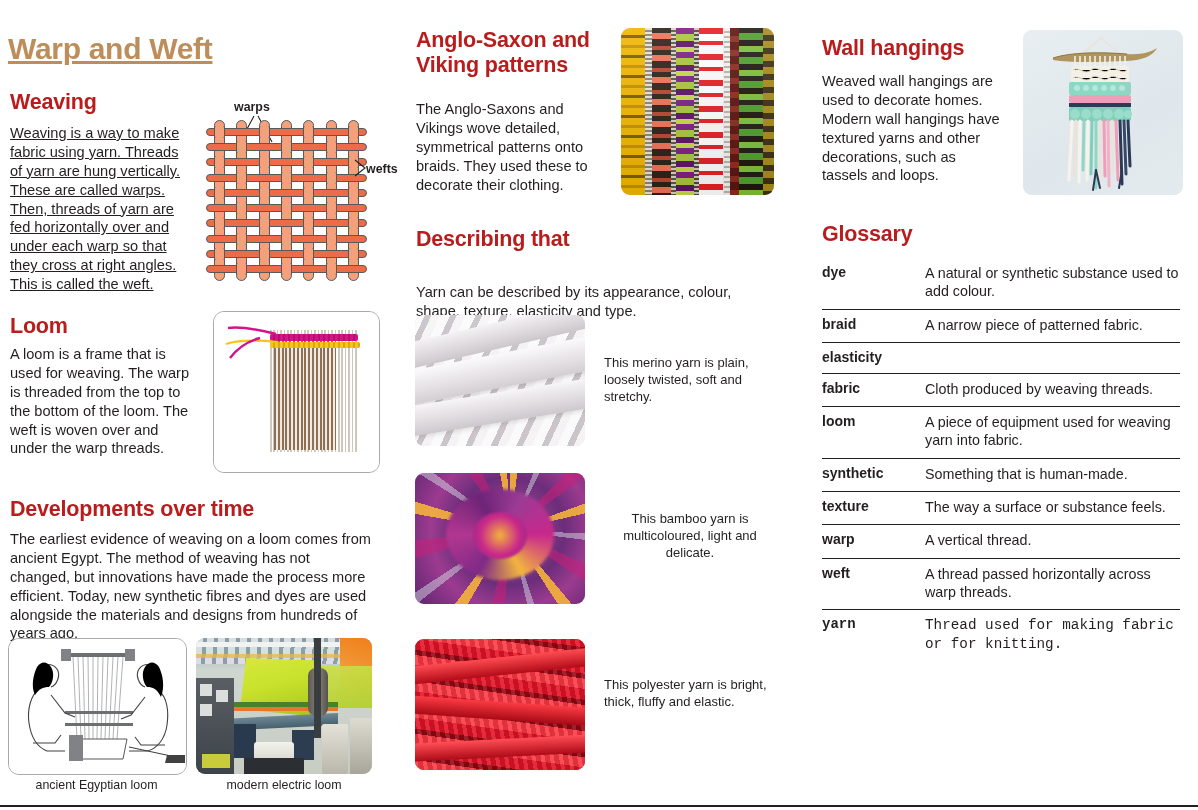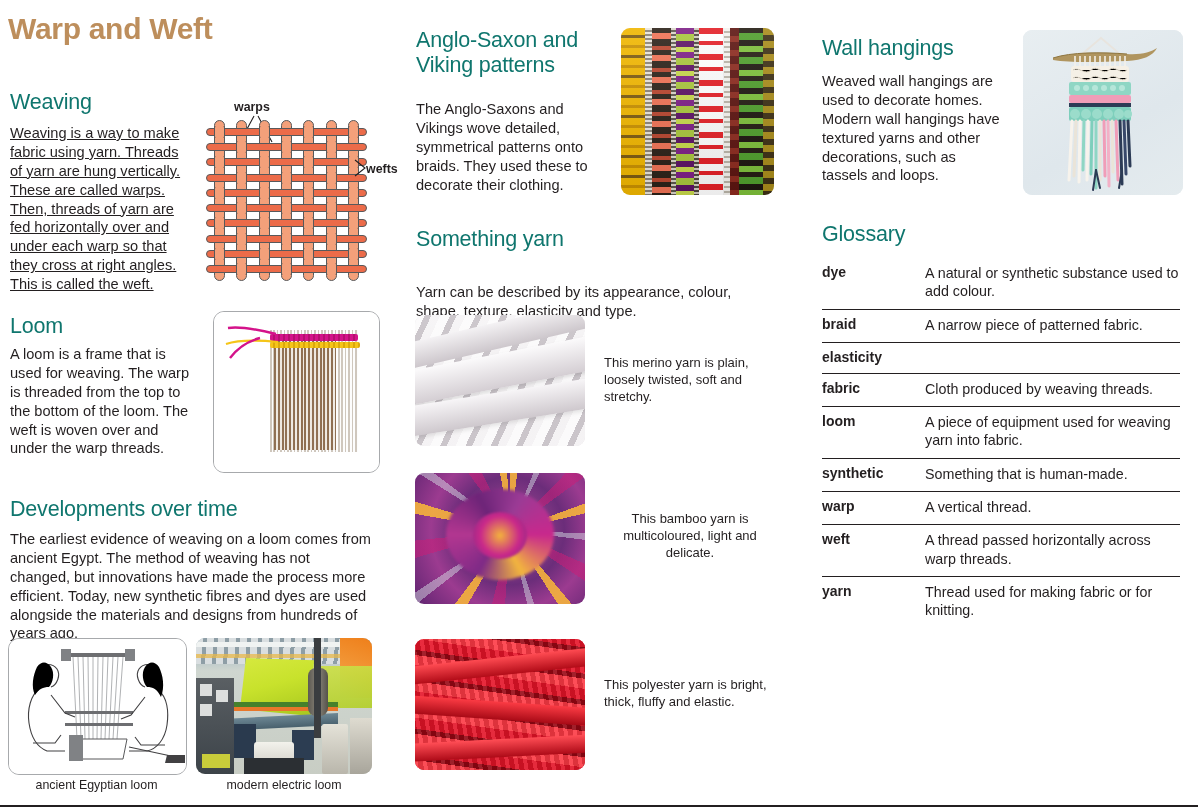--- a/index.html
+++ b/index.html
@@ -20,21 +20,21 @@
   #col-left   { left: 8px;   width: 390px; }
   #col-mid    { left: 414px; width: 390px; }
   #col-right  { left: 820px; width: 370px; }
 
   
   .title {
     font-size: 30px; font-weight: bold; color: #bd8e5c;
     letter-spacing: -0.3px; margin: 0;
   }
   .h2 {
-    font-size: 21.5px; font-weight: normal; color: #0f766e;
+    font-size: 21.5px; font-weight: bold; color: #b91c1c;
     letter-spacing: -0.2px; margin: 0;
   }
   .body-text {
     font-size: 14.6px; line-height: 1.295; margin: 0;
     color: #231f20;
   }
   .caption {
     font-size: 12.4px; text-align: center; color: #231f20;
   }
   .sidecaption {
@@ -69,38 +69,38 @@
 
   
   #loom-frame { left: 205px; top: 311px; width: 165px; height: 160px; }
 
   
   #wall-photo { left: 203px; top: 30px; width: 160px; height: 165px; background: #e6ecef; }
 
   
   #glossary-table { position: absolute; left: 2px; top: 258px; width: 358px; }
   .g-row { display: flex; border-bottom: 1.4px solid #231f20; padding: 6px 0 8px 0; }
-  .g-row:last-child { border-bottom: none; }
+  .g-row:last-child { border-bottom: none; font-family: Liberation Mono, monospace; }
   .g-term { width: 103px; flex: 0 0 103px; font-size: 14px; font-weight: bold; }
   .g-def  { flex: 1; font-size: 14.3px; line-height: 1.28; }
 
   
   #footer-rule {
     position: absolute; left: 0; top: 805px; width: 1198px;
     height: 2px; background: #231f20;
   }
 </style>
 </head>
 <body>
 
 <div class="page">
 
   <div class="col" id="col-left">
 
-    <div style="position:absolute;left:0px;top:12px;width:330px;" class="title">Warp and Weft</div>
+    <div style="position:absolute;left:0px;top:32px;width:330px;text-decoration:underline;" class="title">Warp and Weft</div>
 
     <div style="position:absolute;left:2px;top:90px;width:220px;" class="h2">Weaving</div>
 
     <div style="position:absolute;left:2px;top:124px;width:182px;text-decoration:underline;" class="body-text">Weaving is a way to make fabric using yarn. Threads of yarn are hung vertically. These are called warps. Then, threads of yarn are fed horizontally over and under each warp so that they cross at right angles. This is called the weft.</div>
 
     <div id="weave-wrap">
       <div id="warps-label">warps</div>
       <svg class="leader" style="left:26px;top:14px;width:60px;height:34px;" viewBox="0 0 60 34">
         <path d="M24,2 L10,28 M28,2 L42,28"></path>
       </svg>
@@ -322,21 +322,21 @@
       <div class="braid-band" style="left:71%;width:6%;background:
            repeating-linear-gradient(180deg,#5c1410 0px,#5c1410 8px,#8c2a1e 8px,#8c2a1e 14px);"></div>
       <div class="braid-band" style="left:77%;width:16%;background:
            repeating-linear-gradient(180deg,#231b12 0px,#231b12 5px,#4f9e2c 5px,#4f9e2c 12px,#1d160f 12px,#1d160f 18px,#7dbf3a 18px,#7dbf3a 24px);"></div>
       <div class="braid-band" style="left:93%;width:7%;background:
            repeating-linear-gradient(180deg,#a88b1a 0px,#a88b1a 7px,#3c2f14 7px,#3c2f14 13px);"></div>
       <div style="position:absolute;inset:0;background:
            linear-gradient(180deg,rgba(255,255,255,.1) 0%,rgba(0,0,0,.08) 100%);"></div>
     </div>
 
-    <div style="position:absolute;left:2px;top:227px;width:250px;" class="h2">Something yarn</div>
+    <div style="position:absolute;left:2px;top:227px;width:250px;" class="h2">Describing that</div>
 
     <div style="position:absolute;left:2px;top:258px;width:356px;margin-top:25px;" class="body-text">Yarn can be described by its appearance, colour, shape, texture, elasticity and type.</div>
 
     <div class="photo rounded" style="left:1px;top:315px;width:170px;height:131px;">
       <div style="position:absolute;inset:0;background:
            linear-gradient(180deg,#ebe7ea 0%,#ded9dd 45%,#e6e1e5 100%);"></div>
       <div style="position:absolute;inset:0;background:
            repeating-linear-gradient(115deg,rgba(255,255,255,.85) 0px,rgba(255,255,255,.85) 9px,
              rgba(181,175,181,.55) 9px,rgba(181,175,181,.55) 15px,
              rgba(255,255,255,.6) 15px,rgba(255,255,255,.6) 23px);"></div>
@@ -493,20 +493,24 @@
         </div>
         <div class="g-row">
           <div class="g-term">loom</div>
           <div class="g-def">A piece of equipment used for weaving yarn into fabric.</div>
         </div>
         <div class="g-row">
           <div class="g-term">synthetic</div>
           <div class="g-def">Something that is human-made.</div>
         </div>
         <div class="g-row">
+          <div class="g-term">texture</div>
+          <div class="g-def">The way a surface or substance feels.</div>
+        </div>
+        <div class="g-row">
           <div class="g-term">warp</div>
           <div class="g-def">A vertical thread.</div>
         </div>
         <div class="g-row">
           <div class="g-term">weft</div>
           <div class="g-def">A thread passed horizontally across warp threads.</div>
         </div>
         <div class="g-row">
           <div class="g-term">yarn</div>
           <div class="g-def">Thread used for making fabric or for knitting.</div>

